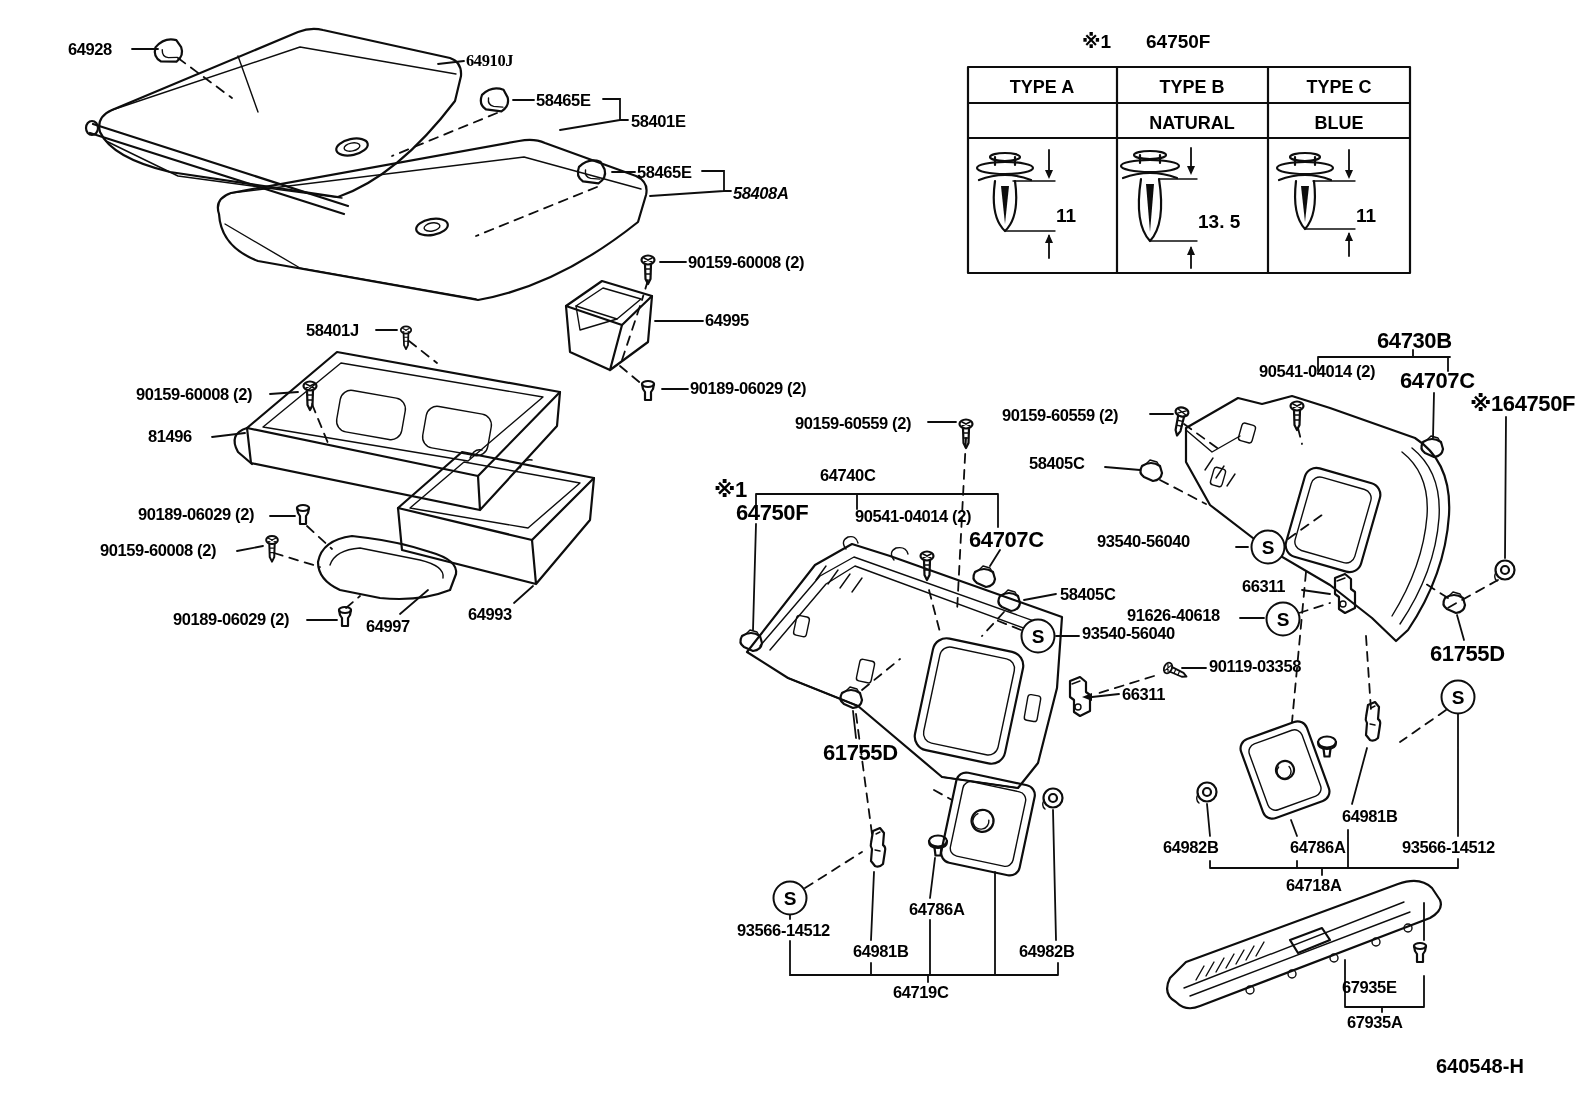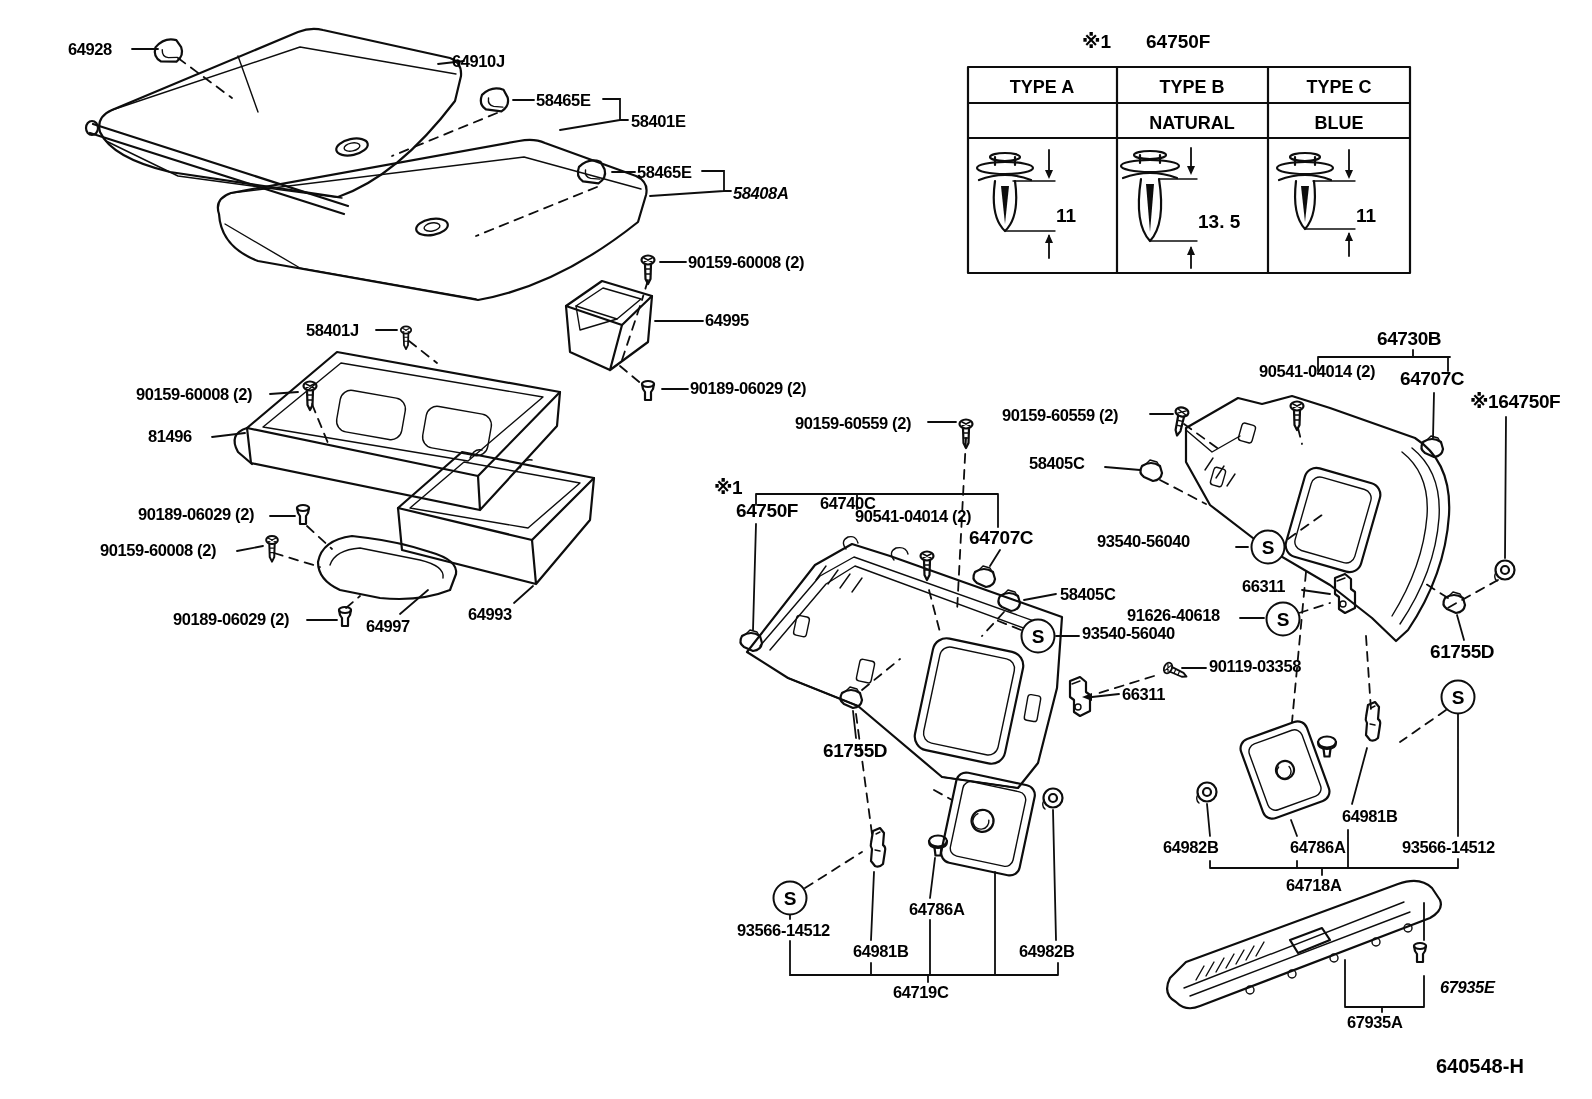--- a/index.html
+++ b/index.html
@@ -9,21 +9,21 @@
   .ln{fill:none;stroke:#0d0d0d;stroke-width:2.2;stroke-linecap:round;stroke-linejoin:round;}
   .thin{fill:none;stroke:#0d0d0d;stroke-width:1.4;stroke-linecap:round;stroke-linejoin:round;}
   .lead{fill:none;stroke:#0d0d0d;stroke-width:1.8;stroke-linecap:round;}
   .dash{fill:none;stroke:#0d0d0d;stroke-width:1.8;stroke-linecap:round;stroke-dasharray:9 7;}
   .blk{fill:#0d0d0d;stroke:none;}
   .tbltxt{font:bold 18px "Liberation Sans","DejaVu Sans",sans-serif;fill:#000;}
   .ttltxt{font:bold 19px "Liberation Sans","DejaVu Sans",sans-serif;fill:#000;}
   .dimtxt{font:bold 19px "Liberation Sans","DejaVu Sans",sans-serif;fill:#000;}
   .plabel{position:absolute;white-space:nowrap;color:#000;
           font:bold 16.5px/1.1 "Liberation Sans","DejaVu Sans",sans-serif;letter-spacing:-0.4px;}
-  .plabel.big{font-size:19px;}
+  .plabel.big{font-size:22px;}
   .scircle{position:absolute;width:31px;height:31px;border:2.6px solid #0d0d0d;border-radius:50%;
            display:flex;align-items:center;justify-content:center;transform:translate(-50%,-50%);
            font:bold 19px "Liberation Sans","DejaVu Sans",sans-serif;color:#000;background:#fff;}
   #footer-code{position:absolute;left:1436px;top:1055px;
            font:bold 20px "Liberation Sans","DejaVu Sans",sans-serif;letter-spacing:0;color:#000;}
 </style>
 </head>
 <body>
 
 <div id="stage">
@@ -317,38 +317,38 @@
     <path class="dash" d="M1306,572 L1292,722 M1366,636 L1371,710 M1446,710 L1400,742 M1448,598 L1426,584"></path>
     <path class="dash" d="M1299,613 L1330,603"></path>
     <path class="dash" d="M1288,539 L1322,515"></path>
     <path class="dash" d="M1021,630 L996,620"></path>
     <path class="dash" d="M862,690 L900,659"></path>
   </g>
 </svg>
 
 <div id="labels-layer">
       <div class="plabel" style="left: 68px; top: 40px;">64928</div>
-      <div class="plabel" style="left: 452px; top: 52px;">64910J</div>
+      <div class="plabel" style="left: 466px; top: 52px; font-family: Liberation Serif, serif;">64910J</div>
       <div class="plabel" style="left: 536px; top: 91px;">58465E</div>
       <div class="plabel" style="left: 631px; top: 112px;">58401E</div>
       <div class="plabel" style="left: 637px; top: 163px;">58465E</div>
       <div class="plabel" style="left: 733px; top: 184px; font-style: italic;">58408A</div>
       <div class="plabel" style="left: 688px; top: 253px;">90159-60008 (2)</div>
       <div class="plabel" style="left: 705px; top: 311px;">64995</div>
       <div class="plabel" style="left: 306px; top: 321px;">58401J</div>
       <div class="plabel" style="left: 690px; top: 379px;">90189-06029 (2)</div>
       <div class="plabel" style="left: 136px; top: 385px;">90159-60008 (2)</div>
       <div class="plabel" style="left: 148px; top: 427px;">81496</div>
       <div class="plabel" style="left: 138px; top: 505px;">90189-06029 (2)</div>
       <div class="plabel" style="left: 100px; top: 541px;">90159-60008 (2)</div>
       <div class="plabel" style="left: 173px; top: 610px;">90189-06029 (2)</div>
       <div class="plabel" style="left: 366px; top: 617px;">64997</div>
       <div class="plabel" style="left: 468px; top: 605px;">64993</div>
       <div class="plabel" style="left: 795px; top: 414px;">90159-60559 (2)</div>
-      <div class="plabel" style="left: 820px; top: 466px; margin-top: 28px;">64740C</div>
+      <div class="plabel" style="left: 820px; top: 466px;">64740C</div>
       <div class="plabel big" style="left: 714px; top: 478px;">※1</div>
       <div class="plabel big" style="left: 736px; top: 501px;">64750F</div>
       <div class="plabel" style="left: 855px; top: 507px;">90541-04014 (2)</div>
       <div class="plabel big" style="left: 969px; top: 528px;">64707C</div>
       <div class="plabel" style="left: 1002px; top: 406px;">90159-60559 (2)</div>
       <div class="plabel" style="left: 1029px; top: 454px;">58405C</div>
       <div class="plabel big" style="left: 1377px; top: 329px;">64730B</div>
       <div class="plabel" style="left: 1259px; top: 362px;">90541-04014 (2)</div>
       <div class="plabel big" style="left: 1400px; top: 369px;">64707C</div>
       <div class="plabel big" style="left: 1434px; top: 392px; padding-left: 36px;">※164750F</div>
@@ -364,21 +364,21 @@
       <div class="plabel" style="left: 737px; top: 921px;">93566-14512</div>
       <div class="plabel" style="left: 853px; top: 942px;">64981B</div>
       <div class="plabel" style="left: 909px; top: 900px;">64786A</div>
       <div class="plabel" style="left: 1019px; top: 942px;">64982B</div>
       <div class="plabel" style="left: 893px; top: 983px;">64719C</div>
       <div class="plabel" style="left: 1163px; top: 838px;">64982B</div>
       <div class="plabel" style="left: 1290px; top: 838px;">64786A</div>
       <div class="plabel" style="left: 1342px; top: 807px;">64981B</div>
       <div class="plabel" style="left: 1402px; top: 838px;">93566-14512</div>
       <div class="plabel" style="left: 1286px; top: 876px;">64718A</div>
-      <div class="plabel" style="left: 1440px; top: 978px; font-style: italic;">67935E</div>
+      <div class="plabel" style="left: 1342px; top: 978px;">67935E</div>
       <div class="plabel" style="left: 1347px; top: 1013px;">67935A</div>
     </div>
 <div id="scircles-layer">
       <div class="scircle" style="left: 1268px; top: 547px;">S</div>
       <div class="scircle" style="left: 1283px; top: 619px;">S</div>
       <div class="scircle" style="left: 1038px; top: 636px;">S</div>
       <div class="scircle" style="left: 790px; top: 898px;">S</div>
       <div class="scircle" style="left: 1458px; top: 697px;">S</div>
     </div>
 <div id="footer-code">640548-H</div>

